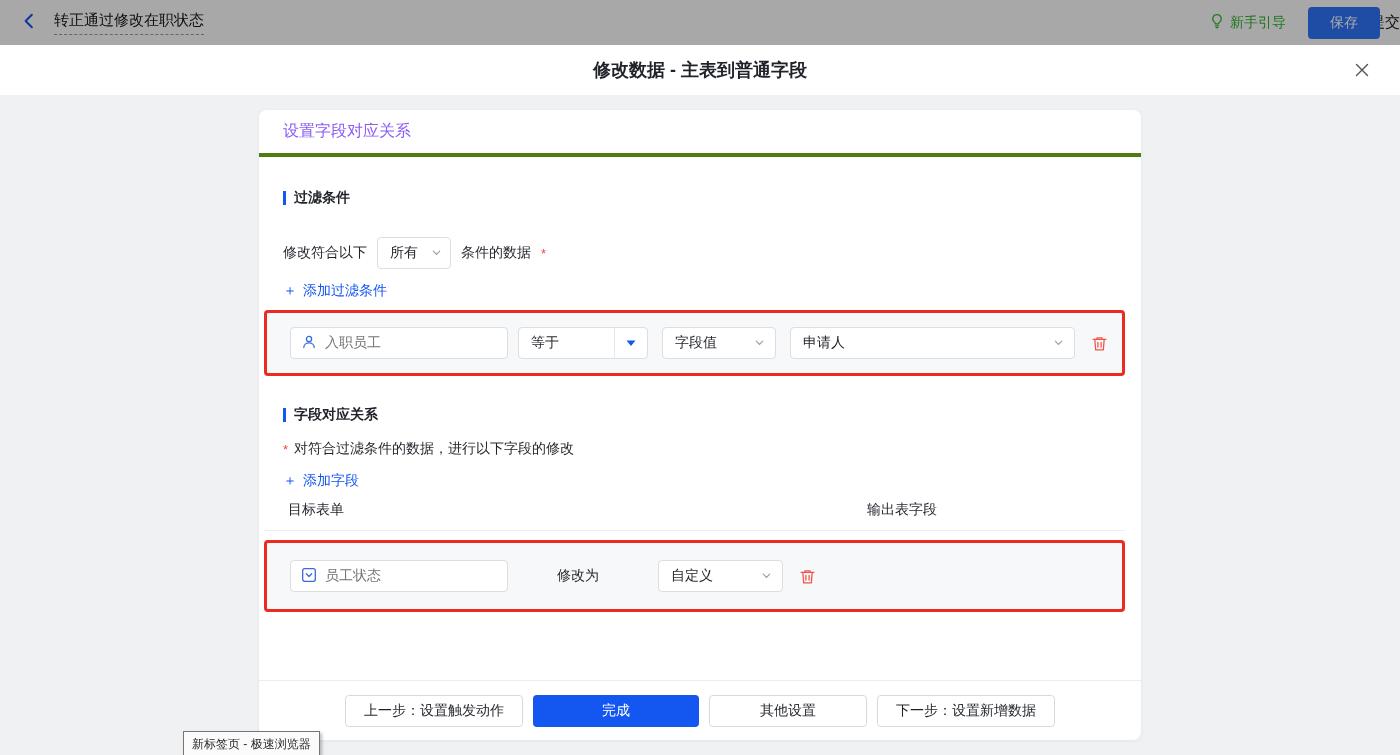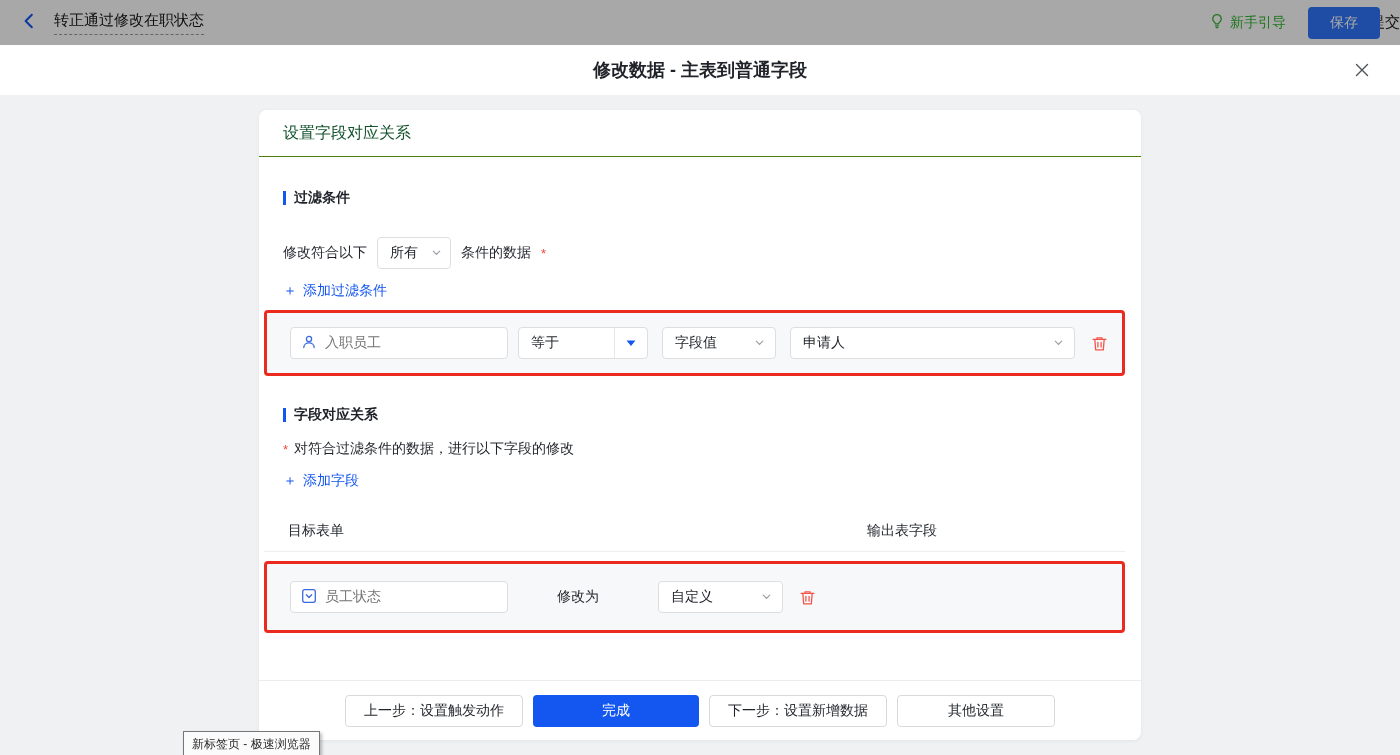--- a/index.html
+++ b/index.html
@@ -30,22 +30,22 @@
   .modal-titlebar { height:50px; background:#fff; position:relative;
     display:flex; align-items:center; justify-content:center; }
   .modal-title { font-size:18px; font-weight:bold; color:#1f2329; }
   .modal-close { position:absolute; right:26px; top:13px; width:24px; height:24px;
     display:flex; align-items:center; justify-content:center; cursor:pointer; }
 
   .modal-body { height:660px; padding-top:15px; }
   .card { width:882px; height:630px; margin:0 auto; background:#fff;
     border-radius:8px; box-shadow:0 1px 4px rgba(0,0,0,0.06);
     display:flex; flex-direction:column; overflow:hidden; }
-  .card-header { height:47px; border-bottom:1px solid #4d7c0f;
-    display:flex; align-items:center; padding:0 24px; font-size:16px; color:#14532d; }
+  .card-header { height:47px; border-bottom:4px solid #4d7c0f;
+    display:flex; align-items:center; padding:0 24px; font-size:16px; color:#8b5cf6; }
   .card-content { flex:1; padding:0 24px; overflow:hidden; }
 
   .section-title { display:flex; align-items:center; gap:8px; margin-top:32px;
     font-size:14px; font-weight:bold; color:#1f2329; }
   .section-bar { width:3px; height:14px; background:#1456f0; }
 
   .cond-line { display:flex; align-items:center; gap:10px; margin-top:30px;
     font-size:14px; color:#1f2329; }
   .mini-select { height:32px; min-width:74px; border:1px solid #dcdee0;
     border-radius:4px; background:#fff; display:flex; align-items:center;
@@ -70,21 +70,21 @@
   .sel { height:32px; background:#fff; border:1px solid #dcdee0; border-radius:4px;
     display:flex; align-items:center; justify-content:space-between;
     padding:0 10px 0 12px; font-size:14px; color:#1f2329; cursor:pointer; }
   .sel-valuetype { width:114px; margin-left:14px; }
   .sel-value { flex:1; margin-left:14px; }
   .trash { margin-left:16px; display:flex; align-items:center; cursor:pointer; }
 
   .desc-line { display:flex; align-items:center; gap:6px; margin-top:16px;
     font-size:14px; color:#1f2329; }
 
-  .col-headers { display:flex; margin-top:32px; font-size:14px; color:#1f2329;
+  .col-headers { display:flex; margin-top:11px; font-size:14px; color:#1f2329;
     padding-left:5px; }
   .col-output { margin-left:523px; }
   .col-divider { height:1px; background:#eceef0; margin:11px -8px 0 -19px; }
 
   .map-label { width:120px; margin-left:10px; text-align:center; font-size:14px;
     color:#1f2329; }
   .sel-mode { width:125px; margin-left:20px; }
   .text-input { flex:1; height:32px; margin-left:14px; background:#fff;
     border:1px solid #dcdee0; border-radius:4px; display:flex; align-items:center;
     padding:0 12px; font-size:14px; color:#1f2329; }
@@ -269,22 +269,22 @@
                   <path d="M6.5 7v4.4M9.5 7v4.4"></path>
                 </svg>
             </span>
           </div>
 
         </div>
 
         <div class="card-footer">
           <button class="step-btn" style="min-width:164px;">上一步：设置触发动作</button>
           <button class="done-btn">完成</button>
+          <button class="step-btn" style="min-width:158px;">其他设置</button>
           <button class="step-btn" style="min-width:158px;">下一步：设置新增数据</button>
-          <button class="step-btn" style="min-width:158px;">其他设置</button>
         </div>
 
       </div>
     </div>
   </div>
 
   <div class="browser-tooltip">新标签页 - 极速浏览器</div>
 
 </div>
 

